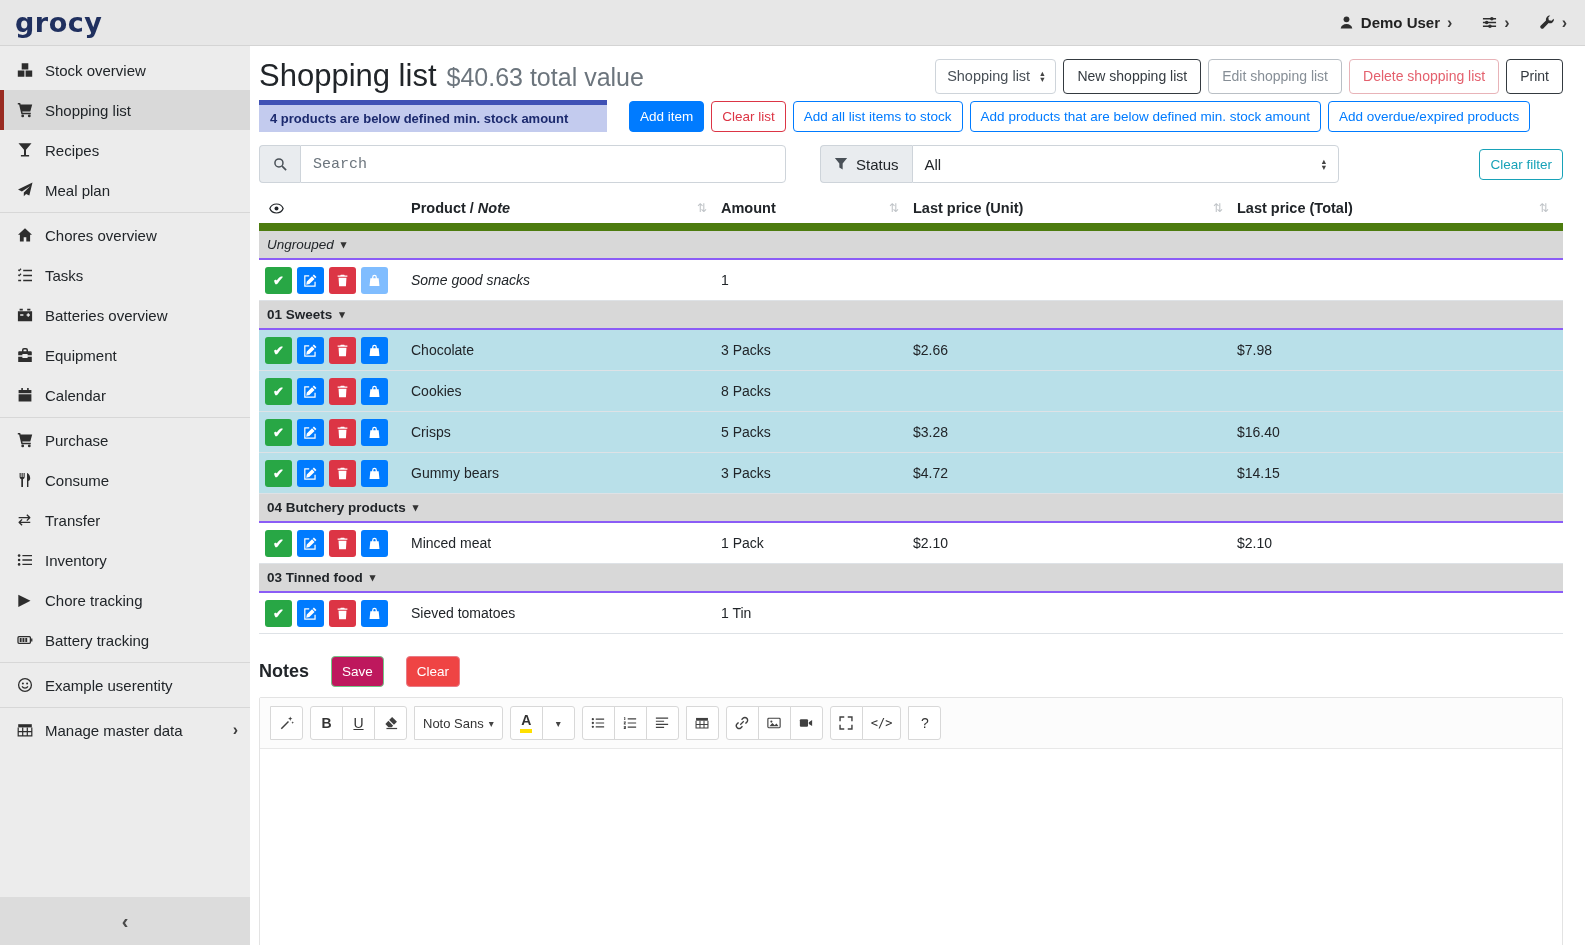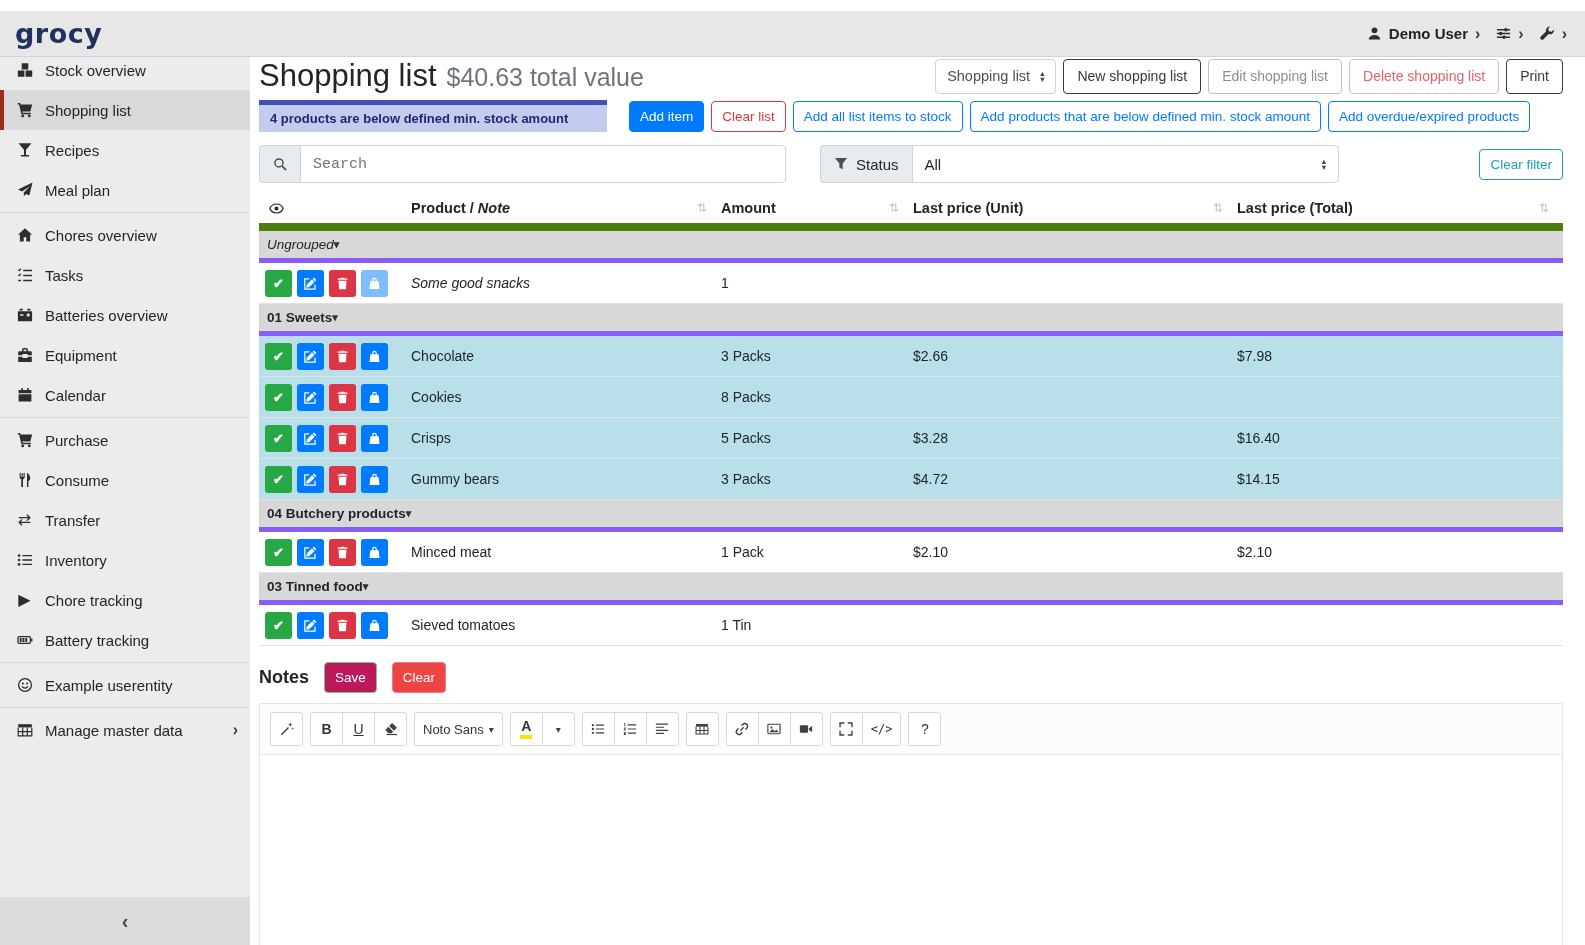--- a/index.html
+++ b/index.html
@@ -3,24 +3,24 @@
 <meta charset="utf-8">
 <style>
   *{box-sizing:border-box}
   html,body{width:1585px;height:945px;margin:0;overflow:hidden}
   body{font-family:"Liberation Sans",sans-serif;font-size:14px;color:#212529;background:#fff}
 
   .icon{display:inline-flex;align-items:center;justify-content:center;line-height:1}
   .svgi{width:1em;height:1em;fill:currentColor;display:block}
 
   
-  .navbar{position:fixed;top:11px;left:0;right:0;height:46px;background:#e7e7e7;border-bottom:1px solid #d4d4d4;
+  .navbar{position:fixed;top:0;left:0;right:0;height:46px;background:#e7e7e7;border-bottom:1px solid #d4d4d4;
     display:flex;align-items:center;justify-content:space-between;padding:0 18px 0 15px;z-index:10}
   .logo{font-size:27px;font-weight:bold;color:#20305f;letter-spacing:.5px;cursor:pointer;font-family:"DejaVu Sans",sans-serif}
-  .nav-right{display:flex;align-items:center;gap:16px}
+  .nav-right{display:flex;align-items:center;gap:30px}
   .nav-item{display:flex;align-items:center;gap:7px;cursor:pointer}
   .nav-item .icon{font-size:15px;color:#2e2e2e}
   .nav-label{font-weight:bold;font-size:15px;color:#222}
   .nav-chevron{font-size:16px;font-weight:bold;color:#3a3a3a}
 
   
   .sidebar{position:fixed;top:46px;left:0;bottom:0;width:250px;background:#ececec;display:flex;flex-direction:column}
   .side-nav{display:flex;flex-direction:column;padding-top:4px}
   .side-item{height:40px;display:flex;align-items:center;gap:10px;padding:0 12px 0 14px;font-size:15px;color:#212529;cursor:pointer}
   .side-item .icon{width:21px;font-size:16px;color:#2d2d2d;flex:none}
@@ -78,41 +78,41 @@
 
   
   .table{margin-top:14px}
   .thead{display:grid;grid-template-columns:152px 310px 192px 324px 1fr;border-bottom:8px solid #4d7c0f;
     padding:3px 0 7px;font-weight:bold;font-size:14.5px;align-items:center}
   .th{display:flex;align-items:center;justify-content:space-between;padding-right:14px;cursor:pointer}
   .th-label i{margin-left:4px}
   .th-actions{padding-left:10px;justify-content:flex-start}
   .th-actions .icon{font-size:15px;color:#212529}
   .sort{font-size:12px;color:#bfc3c7;font-weight:normal}
-  .group-row{background:#d8d8d8;border-bottom:5px solid #8b5cf6;padding:6px 8px;font-size:13.5px;font-weight:bold;
-    display:flex;align-items:center;cursor:pointer}
+  .group-row{background:#d8d8d8;border-bottom:2px solid #8b5cf6;padding:6px 8px;font-size:13.5px;font-weight:bold;
+    display:flex;align-items:center;gap:7px;cursor:pointer}
   .group-row.italic .group-name{font-style:italic;font-weight:normal}
   .group-caret{font-size:11px;color:#333}
   .trow{display:grid;grid-template-columns:152px 310px 192px 324px 1fr;align-items:center;min-height:41px;
     border-bottom:1px solid #dee2e6;font-size:14px}
   .trow.hl{background:#b9e0e9}
   .cell{padding-right:10px}
   .cell.note{font-style:italic}
   .actions-cell{display:flex;gap:5px;padding:6px 4px 6px 6px}
   .abtn{width:27px;height:27px;border:none;border-radius:3px;color:#fff;display:inline-flex;align-items:center;
     justify-content:center;cursor:pointer;padding:0}
   .abtn .icon{font-size:13px;color:#fff}
   .abtn.green{background:#28a745}
   .abtn.blue{background:#007bff}
   .abtn.red{background:#dc3545}
   .abtn.muted{background:#80bdff}
   .check-glyph{font-size:13px;font-weight:bold;color:#fff;line-height:1}
 
   
-  .notes-head{display:flex;align-items:center;gap:15px;margin-top:16px}
+  .notes-head{display:flex;align-items:center;gap:22px;margin-top:22px}
   .notes-title{margin:0;font-size:18px;font-weight:bold}
   .editor{margin-top:10px;border:1px solid #e3e3e3;border-radius:2px}
   .toolbar{padding:8px 10px;display:flex;gap:7px;align-items:center;background:#fcfcfc;border-bottom:1px solid #e8e8e8}
   .tb-group{display:flex}
   .tb-btn{min-width:33px;height:34px;background:#fff;border:1px solid #d8d8d8;display:inline-flex;align-items:center;
     justify-content:center;gap:5px;padding:0 8px;font-size:14px;color:#333;cursor:pointer;font-family:inherit}
   .tb-group .tb-btn + .tb-btn{margin-left:-1px}
   .tb-group .tb-btn:first-child{border-radius:3px 0 0 3px}
   .tb-group .tb-btn:last-child{border-radius:0 3px 3px 0}
   .tb-btn .icon{font-size:14px;color:#404040}

